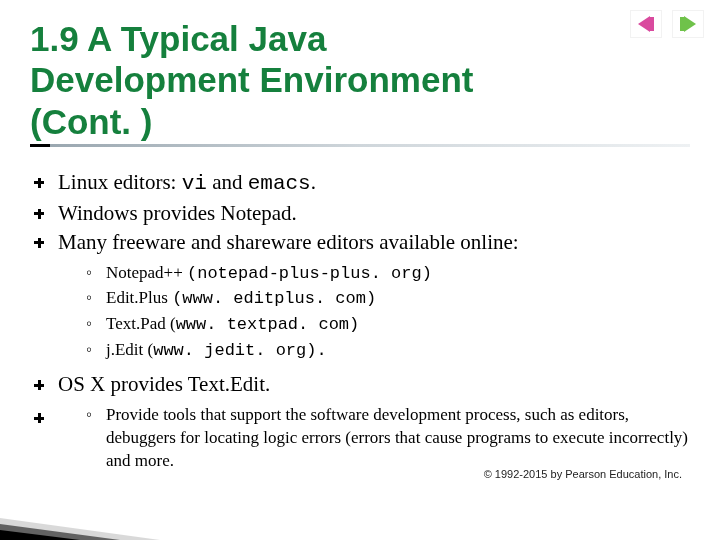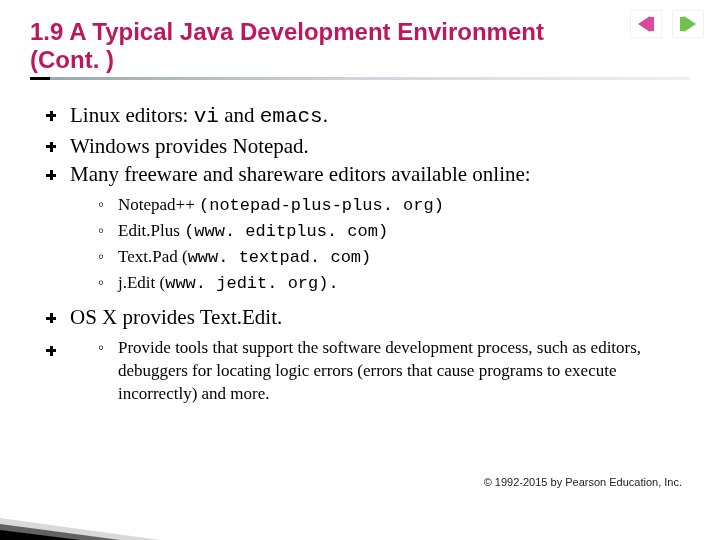--- a/index.html
+++ b/index.html
@@ -34,35 +34,35 @@
     align-items: center;
     justify-content: center;
     border: 1px solid rgba(0,0,0,0.05);
     box-sizing: border-box;
     background: #fff;
   }
   .nav-btn svg { display: block; }
   .title {
     font-family: Arial, Helvetica, sans-serif;
     font-weight: 700;
-    font-size: 24px;
+    font-size: 35px;
     line-height: 1.18;
-    color: #be185d;
+    color: #15803d;
     margin: 0 0 2px 0;
     max-width: 520px;
   }
   .title-underline {
     height: 3px;
     width: 100%;
     background: linear-gradient(to right, #000 0%, #000 3%, #9aa7b0 3%, #cfd6db 50%, #eef1f3 100%);
     margin-bottom: 22px;
   }
   ul.bullets, ul.subbullets {
     list-style: none;
-    margin: 12px;
+    margin: 0;
     padding: 0;
   }
   ul.bullets > li {
     position: relative;
     padding-left: 28px;
     font-size: 21px;
     line-height: 1.28;
     margin-bottom: 2px;
   }
   ul.bullets > li::before {
@@ -102,21 +102,21 @@
   }
   .mono {
     font-family: "Courier New", Courier, monospace;
   }
   .ide-desc {
     margin: 4px 0 0 0;
   }
   .copyright {
     position: absolute;
     right: 38px;
-    bottom: 50px;
+    bottom: 58px;
     text-align: right;
     font-family: Tahoma, Verdana, Arial, sans-serif;
     font-size: 11px;
     color: #222;
     line-height: 1.25;
   }
   .corner {
     position: absolute;
     left: 0;
     bottom: 0;

